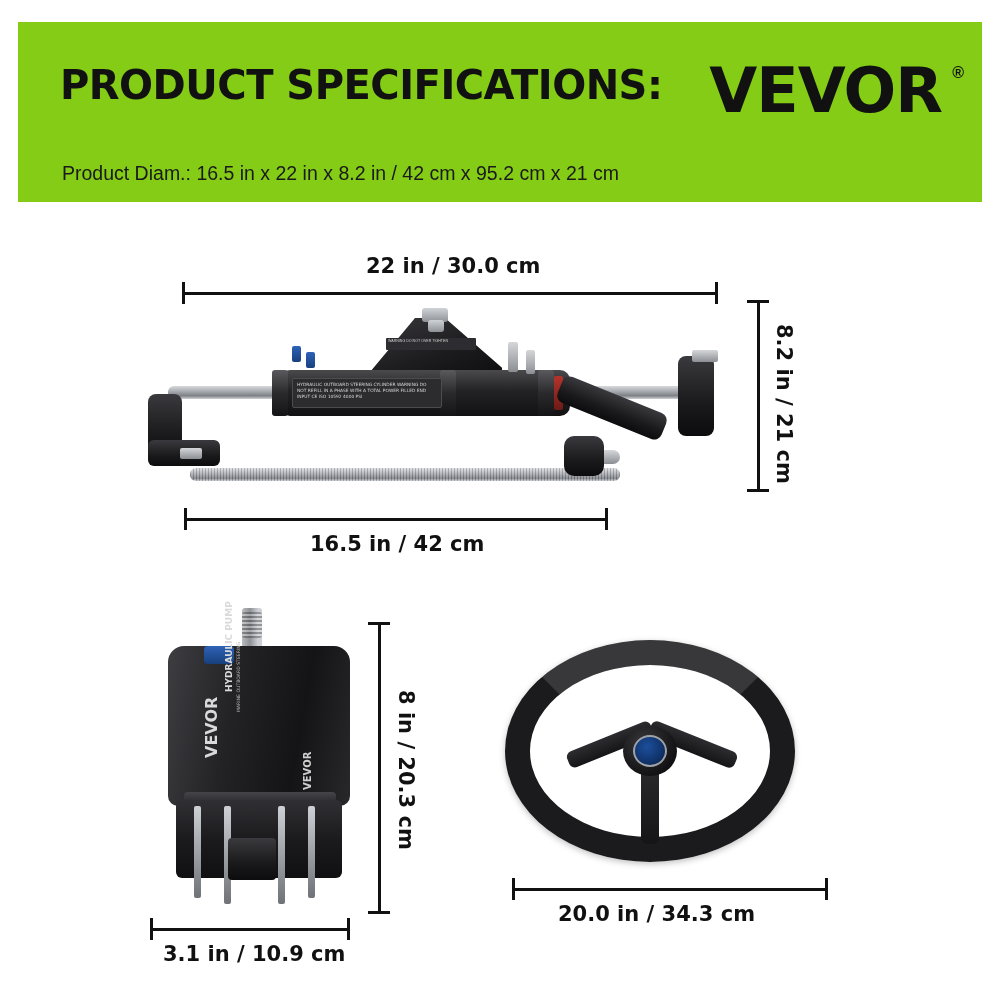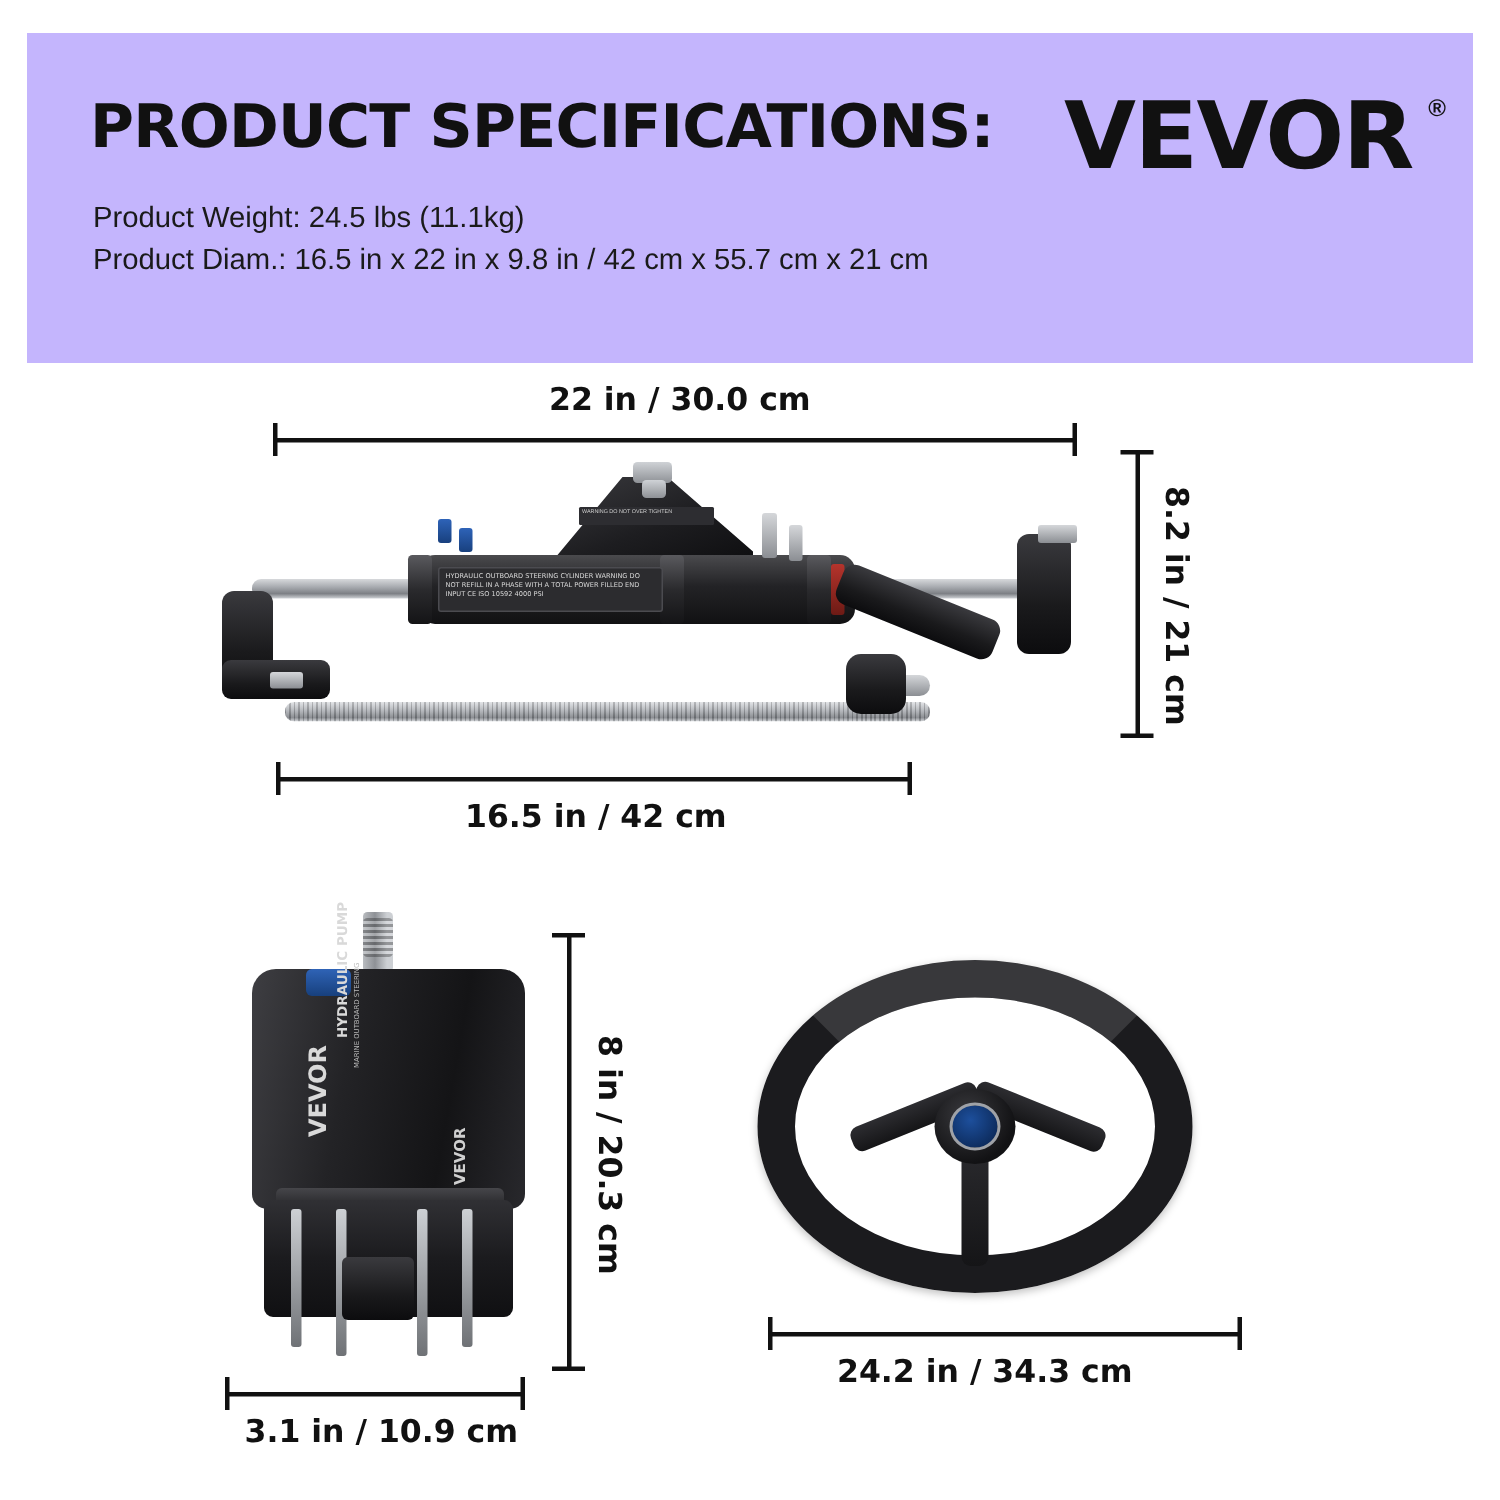--- a/index.html
+++ b/index.html
@@ -15,22 +15,22 @@
     position: relative;
     overflow: hidden;
   }
 
   
   .header-banner {
     position: absolute;
     left: 18px;
     top: 22px;
     width: 964px;
-    height: 220px;
-    background: #c4b5fd;
+    height: 180px;
+    background: #84cc16;
     box-sizing: border-box;
   }
   .header-title {
     position: absolute;
     left: 42px;
     top: 40px;
     font-size: 40px;
     font-weight: bold;
     letter-spacing: -0.5px;
     color: #111111;
@@ -341,22 +341,21 @@
     border-radius: 50%;
     border: 2px solid #9fa2a7;
     box-sizing: border-box;
   }
 </style>
 </head>
 <body>
 
 <div class="header-banner">
   <div class="header-title">PRODUCT SPECIFICATIONS:</div>
-  <div class="spec-line-1">Product Weight: 24.5 lbs (11.1kg)</div>
-  <div class="spec-line-2">Product Diam.: 16.5 in x 22 in x 9.8 in / 42 cm x 55.7 cm x 21 cm</div>
+  <div class="spec-line-2">Product Diam.: 16.5 in x 22 in x 8.2 in / 42 cm x 95.2 cm x 21 cm</div>
   <div class="brand-logo">VEVOR</div>
   <div class="brand-reg">®</div>
 </div>
 
 <div id="cylinder-figure">
 
   <div class="cyl-rod textured" style="left:50px; top:178px; width:430px;"></div>
 
   <div class="cyl-rod" style="left:28px; top:96px; width:130px;"></div>
   <div class="cyl-rod" style="left:408px; top:96px; width:150px;"></div>
@@ -444,13 +443,13 @@
   <div class="wheel-spoke" style="left:60px; top:96px; width:90px; height:17px; transform:rotate(-22deg);"></div>
   <div class="wheel-spoke" style="left:142px; top:96px; width:92px; height:17px; transform:rotate(22deg);"></div>
   <div class="wheel-spoke" style="left:136px; top:112px; width:18px; height:92px;"></div>
   <div class="wheel-hub"></div>
   <div class="wheel-hub-cap"></div>
 </div>
 
 <div class="hline" style="left:512px; top:888px; width:316px;"></div>
 <div class="cap-v" style="left:512px; top:878px;"></div>
 <div class="cap-v" style="left:825px; top:878px;"></div>
-<div class="dim-label" style="left:558px; top:902px;">24.2 in / 34.3 cm</div>
+<div class="dim-label" style="left:558px; top:902px;">20.0 in / 34.3 cm</div>
 
 </body></html>

